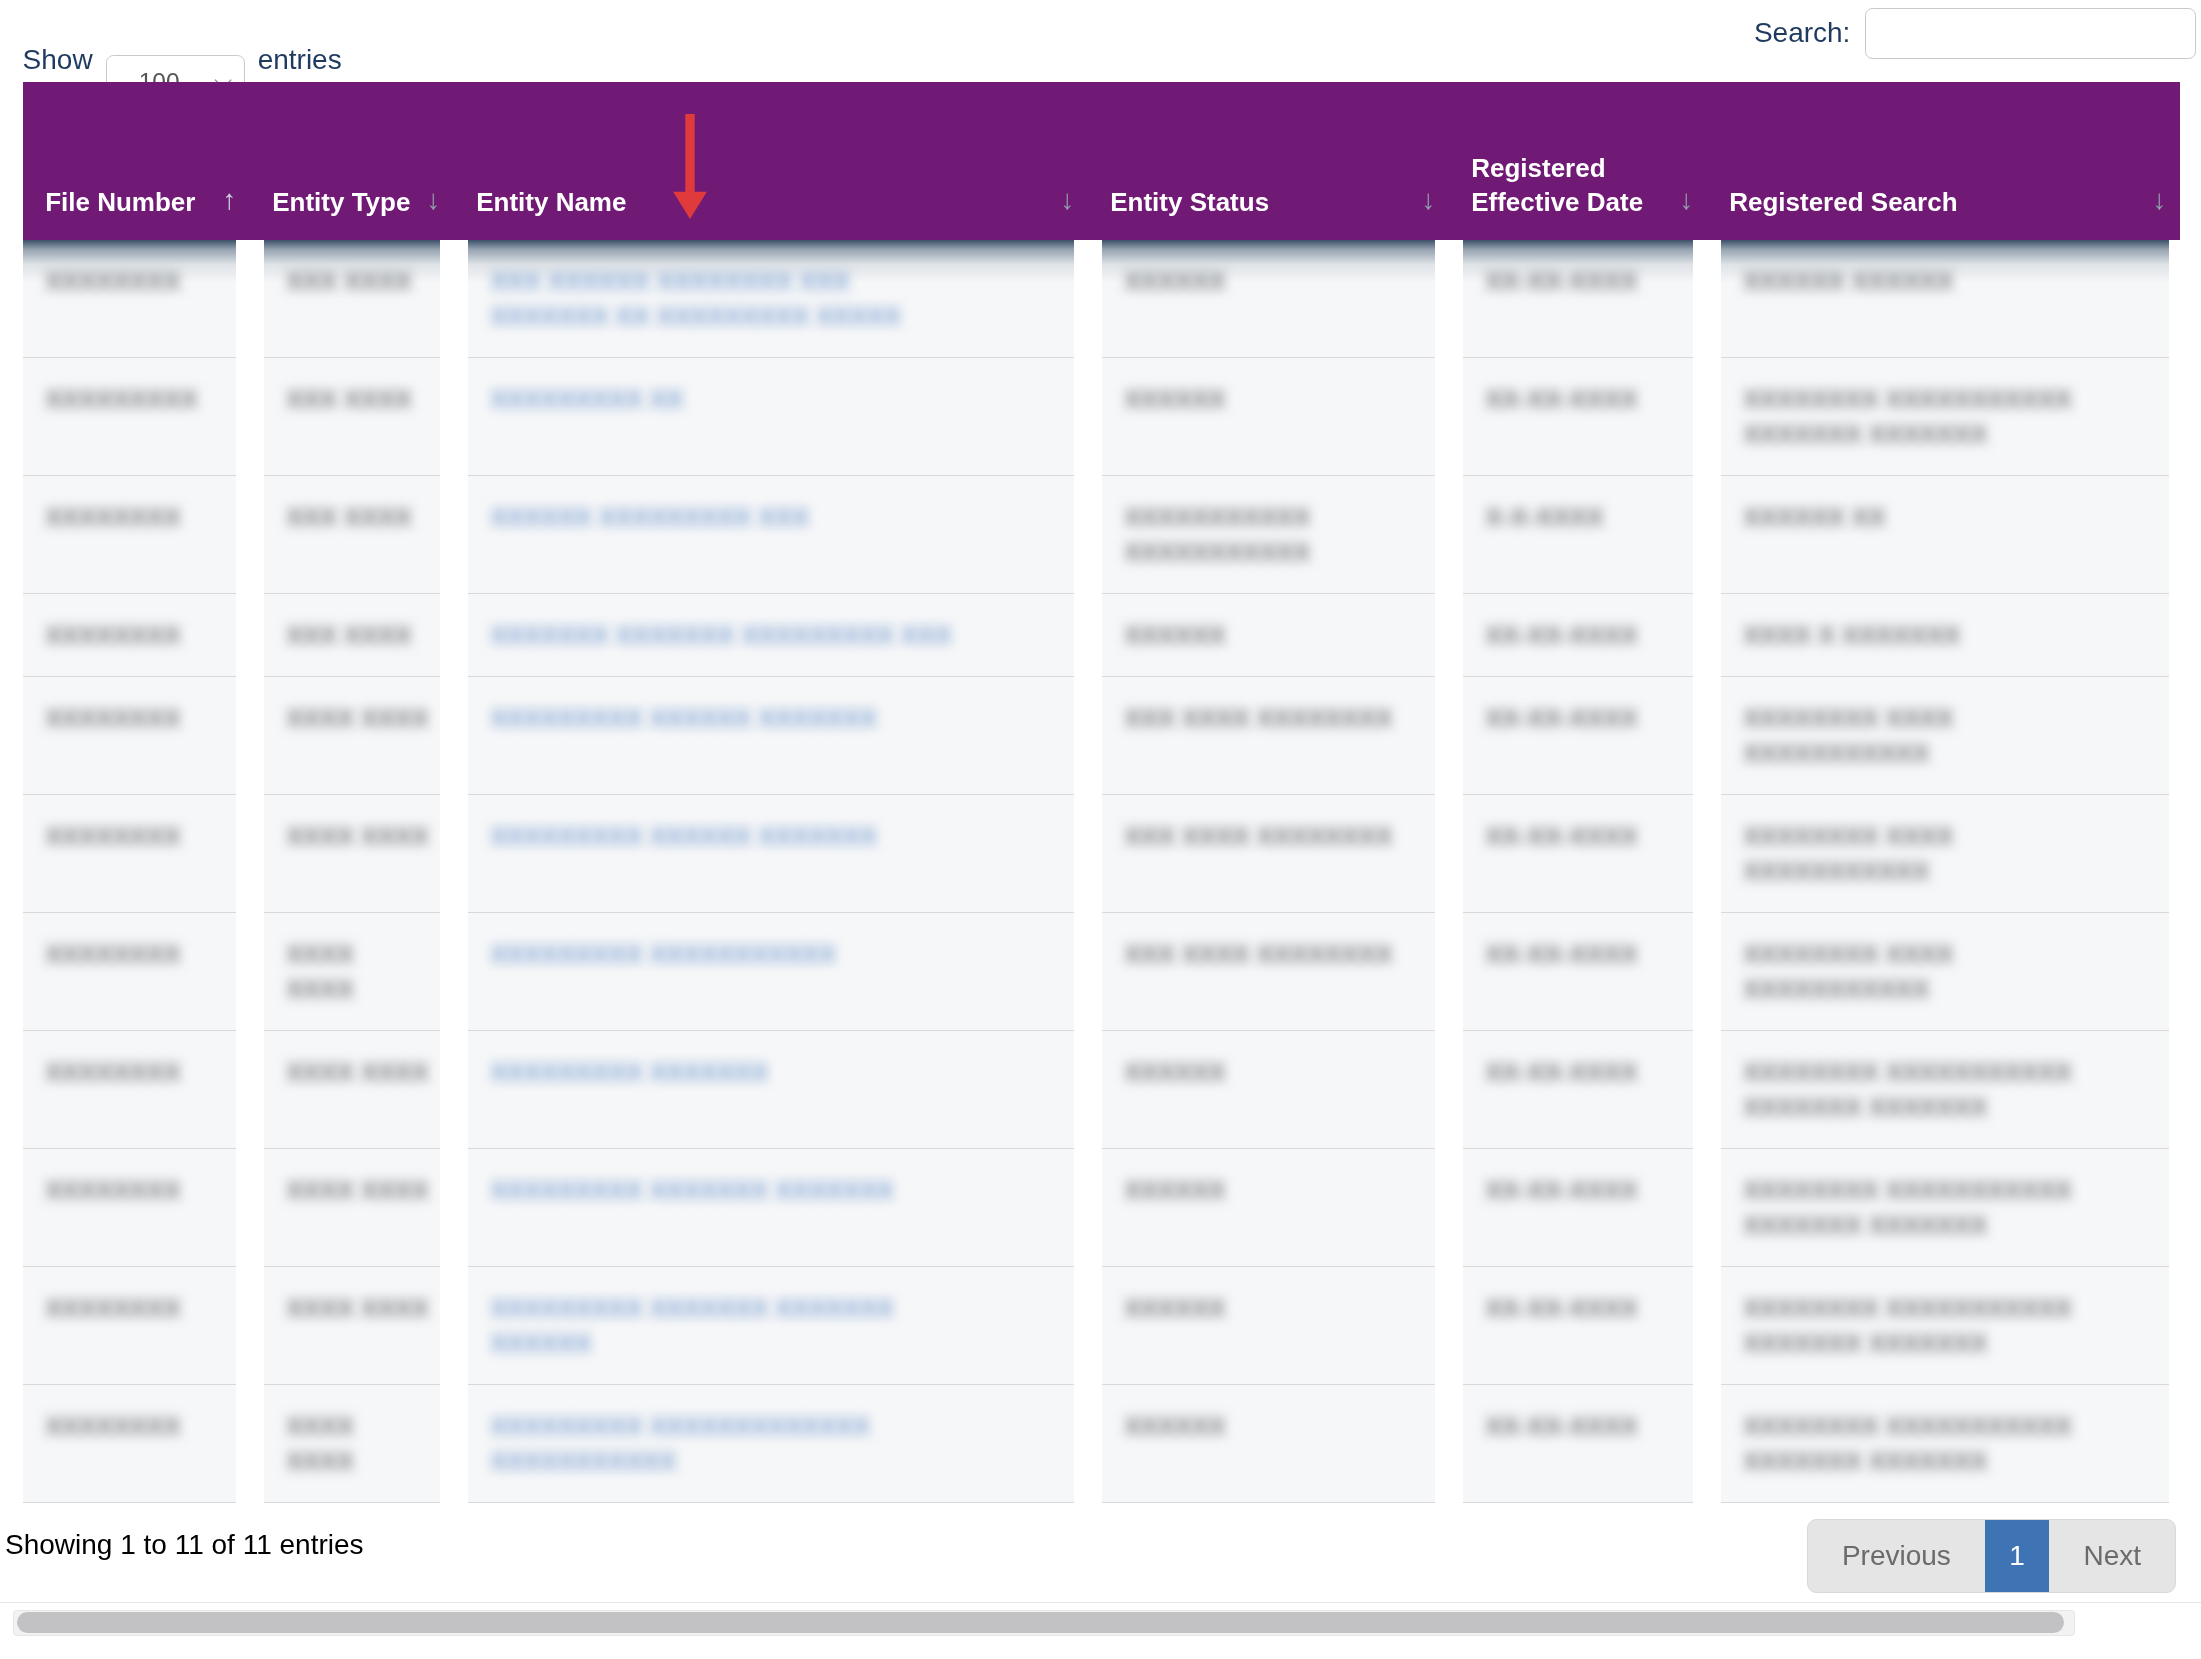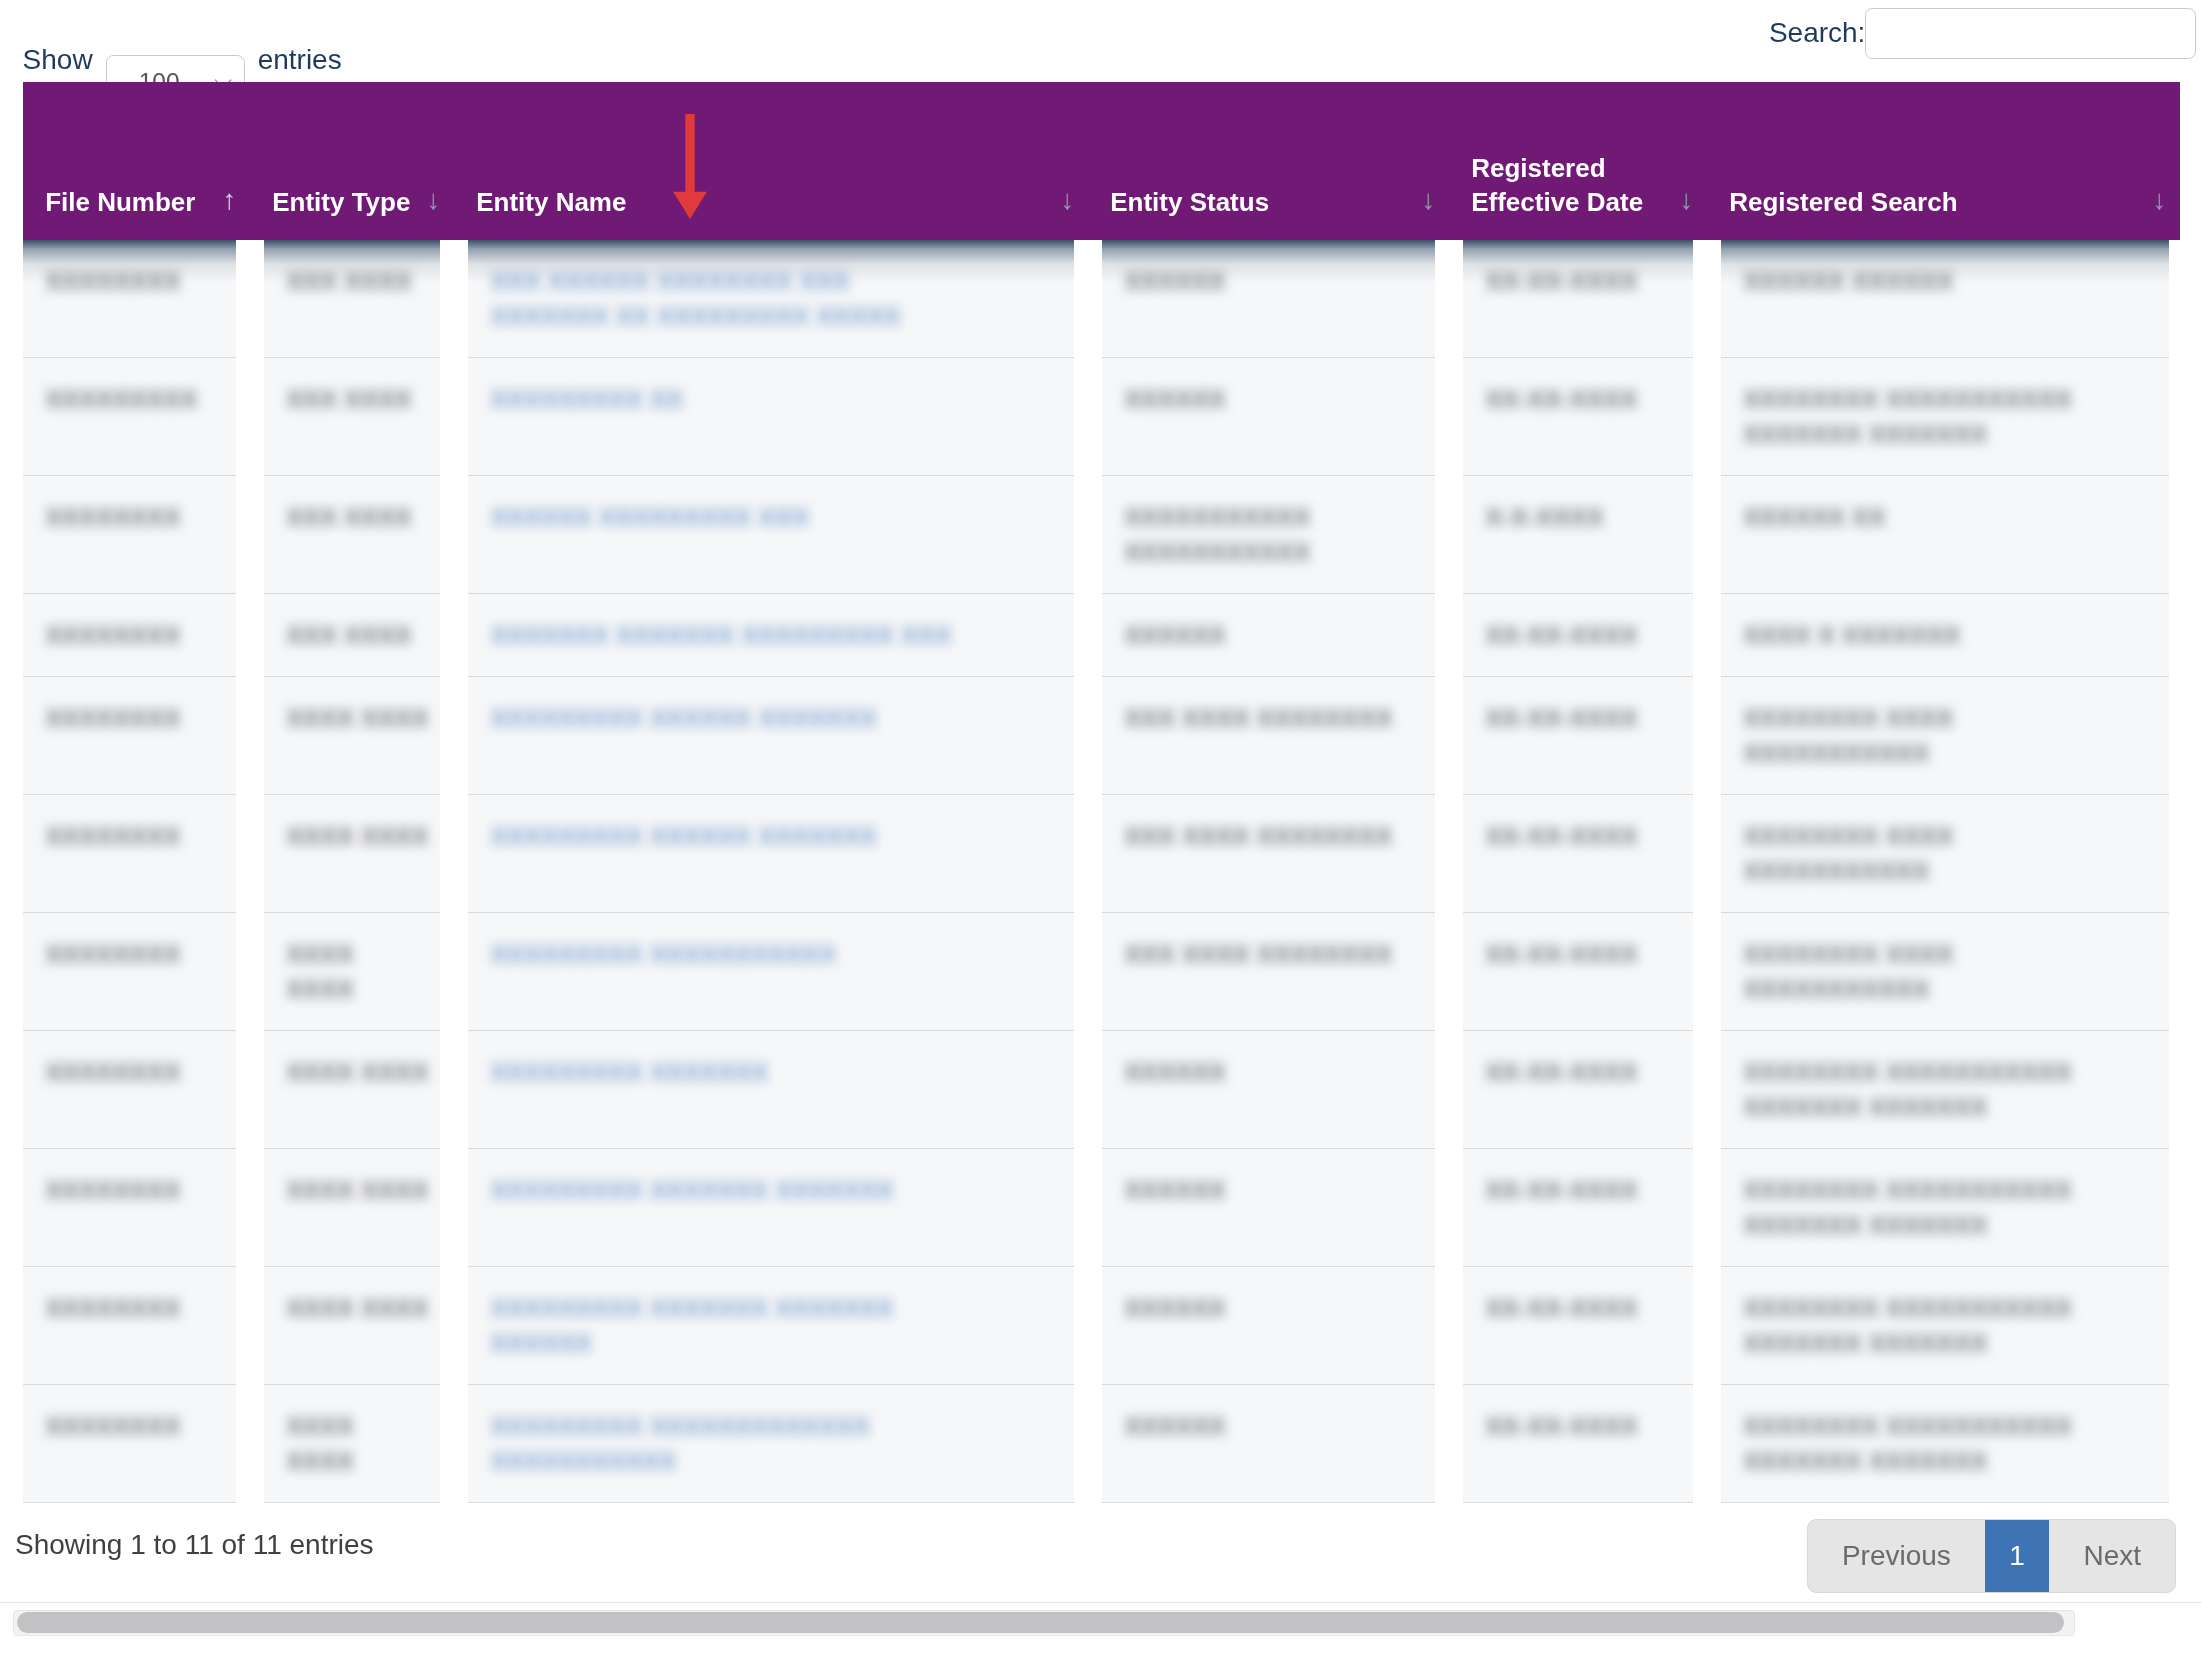--- a/index.html
+++ b/index.html
@@ -15,21 +15,21 @@
     width: 139px; height: 53px; padding: 0 0 0 32px;
     font-size: 24.5px; color: #555; background: #fff;
     border: 0.9px solid #c9c9c9; border-radius: 7.5px; outline: none;
     font-family: "Liberation Sans", sans-serif;
   }
   .select-chevron {
     position: absolute; right: 15px; top: 19px; width: 12.2px; height: 12.2px;
     border-right: 1.9px solid #7a7a7a; border-bottom: 1.9px solid #7a7a7a;
     transform: rotate(45deg); pointer-events: none;
   }
-  .search-wrap { position: absolute; right: 5.6px; top: 7.5px; display: inline-flex; align-items: center; 
+  .search-wrap { position: absolute; right: 5.6px; top: 7.5px; display: inline-flex; align-items: center; gap: 15px;
     color: #1e3a5f; font-size: 28px; }
   input.search {
     width: 331px; height: 51px; border: 0.9px solid #c9c9c9; border-radius: 7.5px;
     font-size: 24.5px; padding: 0 13px; color: #333; outline: none;
     font-family: "Liberation Sans", sans-serif;
   }
 
   
   table.entities { border-collapse: collapse; table-layout: fixed; width: 2156px; margin-left: 22.6px; }
   col.c-file   { width: 227px; }
@@ -58,21 +58,21 @@
   tbody td.col-agent { border-right: 22.6px solid #ffffff; }
   tr.first td {
     background: linear-gradient(180deg, #3d5068 0px, #96a3b1 9.4px, #dfe3e7 24.5px, #f6f7f8 43px);
   }
   .cell-text { display: block; padding: 23.5px 9.4px 23.5px 22.6px; font-size: 25.4px; line-height: 35px;
     color: #3a3f44; filter: blur(5.6px); white-space: nowrap; text-decoration: none; }
   td.col-name .cell-text { color: #4a7cc2; cursor: pointer; }
 
   
   .footer { position: relative; height: 99px; }
-  .summary { position: absolute; left: 15px; top: 26px; font-size: 28px; color: #404040; text-align: right; }
+  .summary { position: absolute; left: 5px; top: 26px; font-size: 28px; color: #000000; text-align: right; }
   .paginate { position: absolute; right: 26px; top: 16px; display: inline-flex;
     border: 0.9px solid #d8d8d8; border-radius: 9.4px; overflow: hidden; background: #e5e5e5; }
   .page-btn { font-size: 28px; color: #6b6b6b; line-height: 72px; padding: 0 34px; cursor: pointer; user-select: none; }
   .page-btn.current { background: #3e74b4; color: #ffffff; padding: 0 24.5px; }
 
   .divider { border: none; border-top: 0.9px solid #e7e7e7; width: 2202px; }
 
   
   .hscroll-track { position: relative; margin: 6.6px 126px 0 13px; width: 2062px; height: 26px;
     background: #f2f2f3; border: 0.9px solid #e6e6e6; border-radius: 3.8px; }

